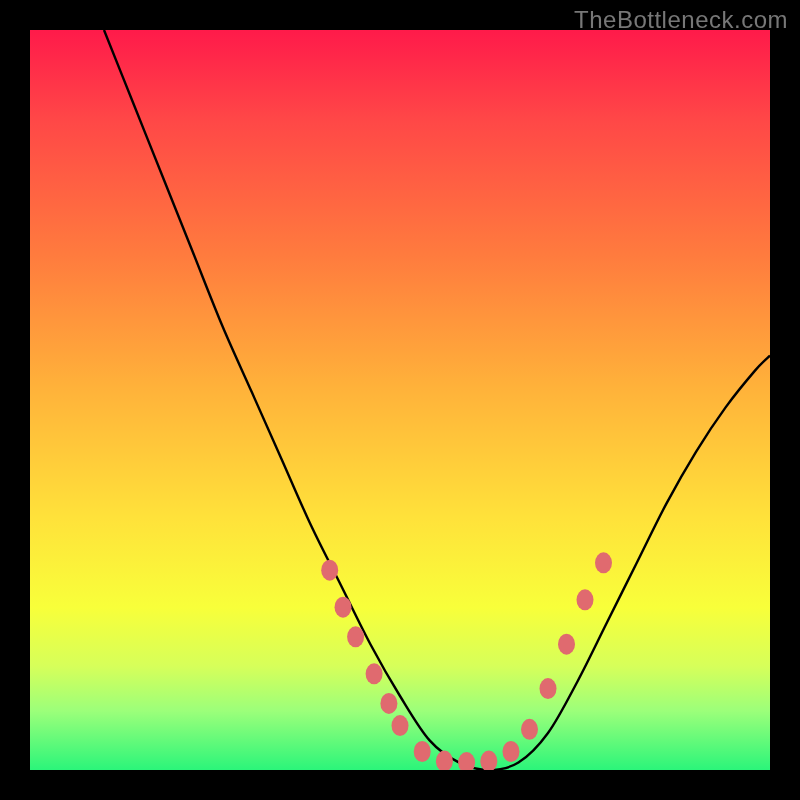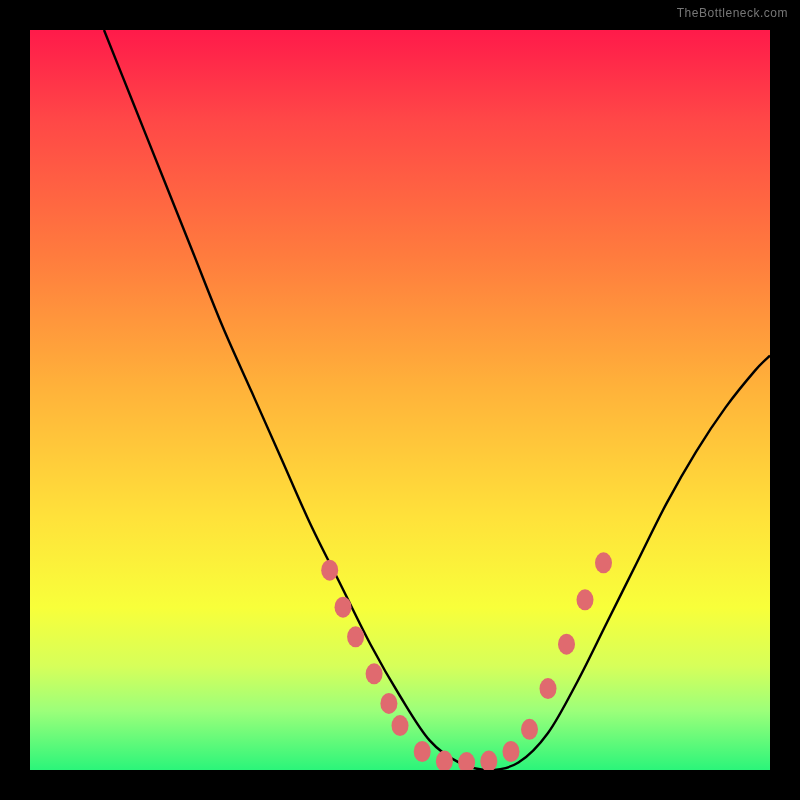--- a/index.html
+++ b/index.html
@@ -33,21 +33,21 @@
       #f8ff3a 78%,
       #d6ff5a 86%,
       #9cff7a 92%,
       #2bf57a 100%);
   }
   .watermark {
     position: absolute;
     top: 6px;
     right: 12px;
     font-family: Arial, Helvetica, sans-serif;
-    font-size: 12px;
+    font-size: 24px;
     color: #777;
     letter-spacing: 0.5px;
     user-select: none;
   }
   svg.curve {
     position: absolute;
     left: 0;
     top: 0;
     width: 740px;
     height: 740px;

